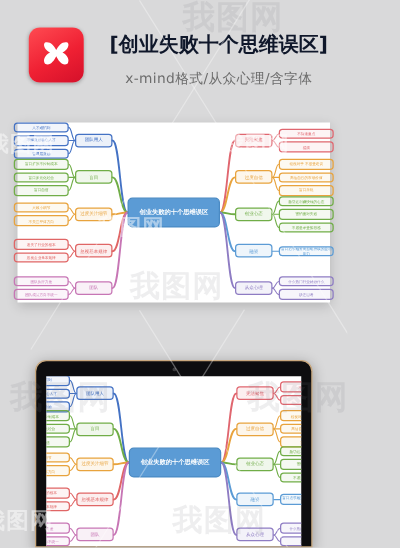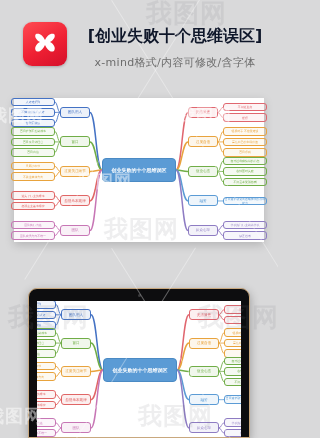--- a/index.html
+++ b/index.html
@@ -83,21 +83,21 @@
 
 <div class="header">
   <div class="logo">
     <svg width="32" height="32" viewBox="0 0 32 32">
       <path d="M7 6 C11 5 14 8 16 12 C18 8 21 5 25 6 C27 8 25 12 21 14
                C25 16 27 20 25 23 C21 25 18 21 16 17 C14 21 11 25 7 23
                C5 20 7 16 11 14 C7 12 5 8 7 6 Z" fill="#ffffff"></path>
     </svg>
   </div>
   <div class="title">[创业失败十个思维误区]</div>
-  <div class="subtitle">x-mind格式/内容可修改/含字体</div>
+  <div class="subtitle">x-mind格式/从众心理/含字体</div>
 </div>
 
 <div class="card">
   <div class="mm" id="mm1">
       <svg width="250" height="144">
         <path d="M88,72 C82,72 82,14.4 76,14.4" stroke="#4472c4" fill="none" stroke-width="1.5" stroke-linecap="round"></path>
         <path d="M46,14.4 C43.5,14.4 43.5,3.9000000000000004 41,3.9000000000000004" stroke="#4472c4" fill="none" stroke-width="0.9" stroke-linecap="round"></path>
         <path d="M46,14.4 C43.5,14.4 43.5,14.4 41,14.4" stroke="#4472c4" fill="none" stroke-width="0.9" stroke-linecap="round"></path>
         <path d="M46,14.4 C43.5,14.4 43.5,24.9 41,24.9" stroke="#4472c4" fill="none" stroke-width="0.9" stroke-linecap="round"></path>
         <path d="M88,72 C82,72 82,43.92 76,43.92" stroke="#70ad47" fill="none" stroke-width="1.5" stroke-linecap="round"></path>

